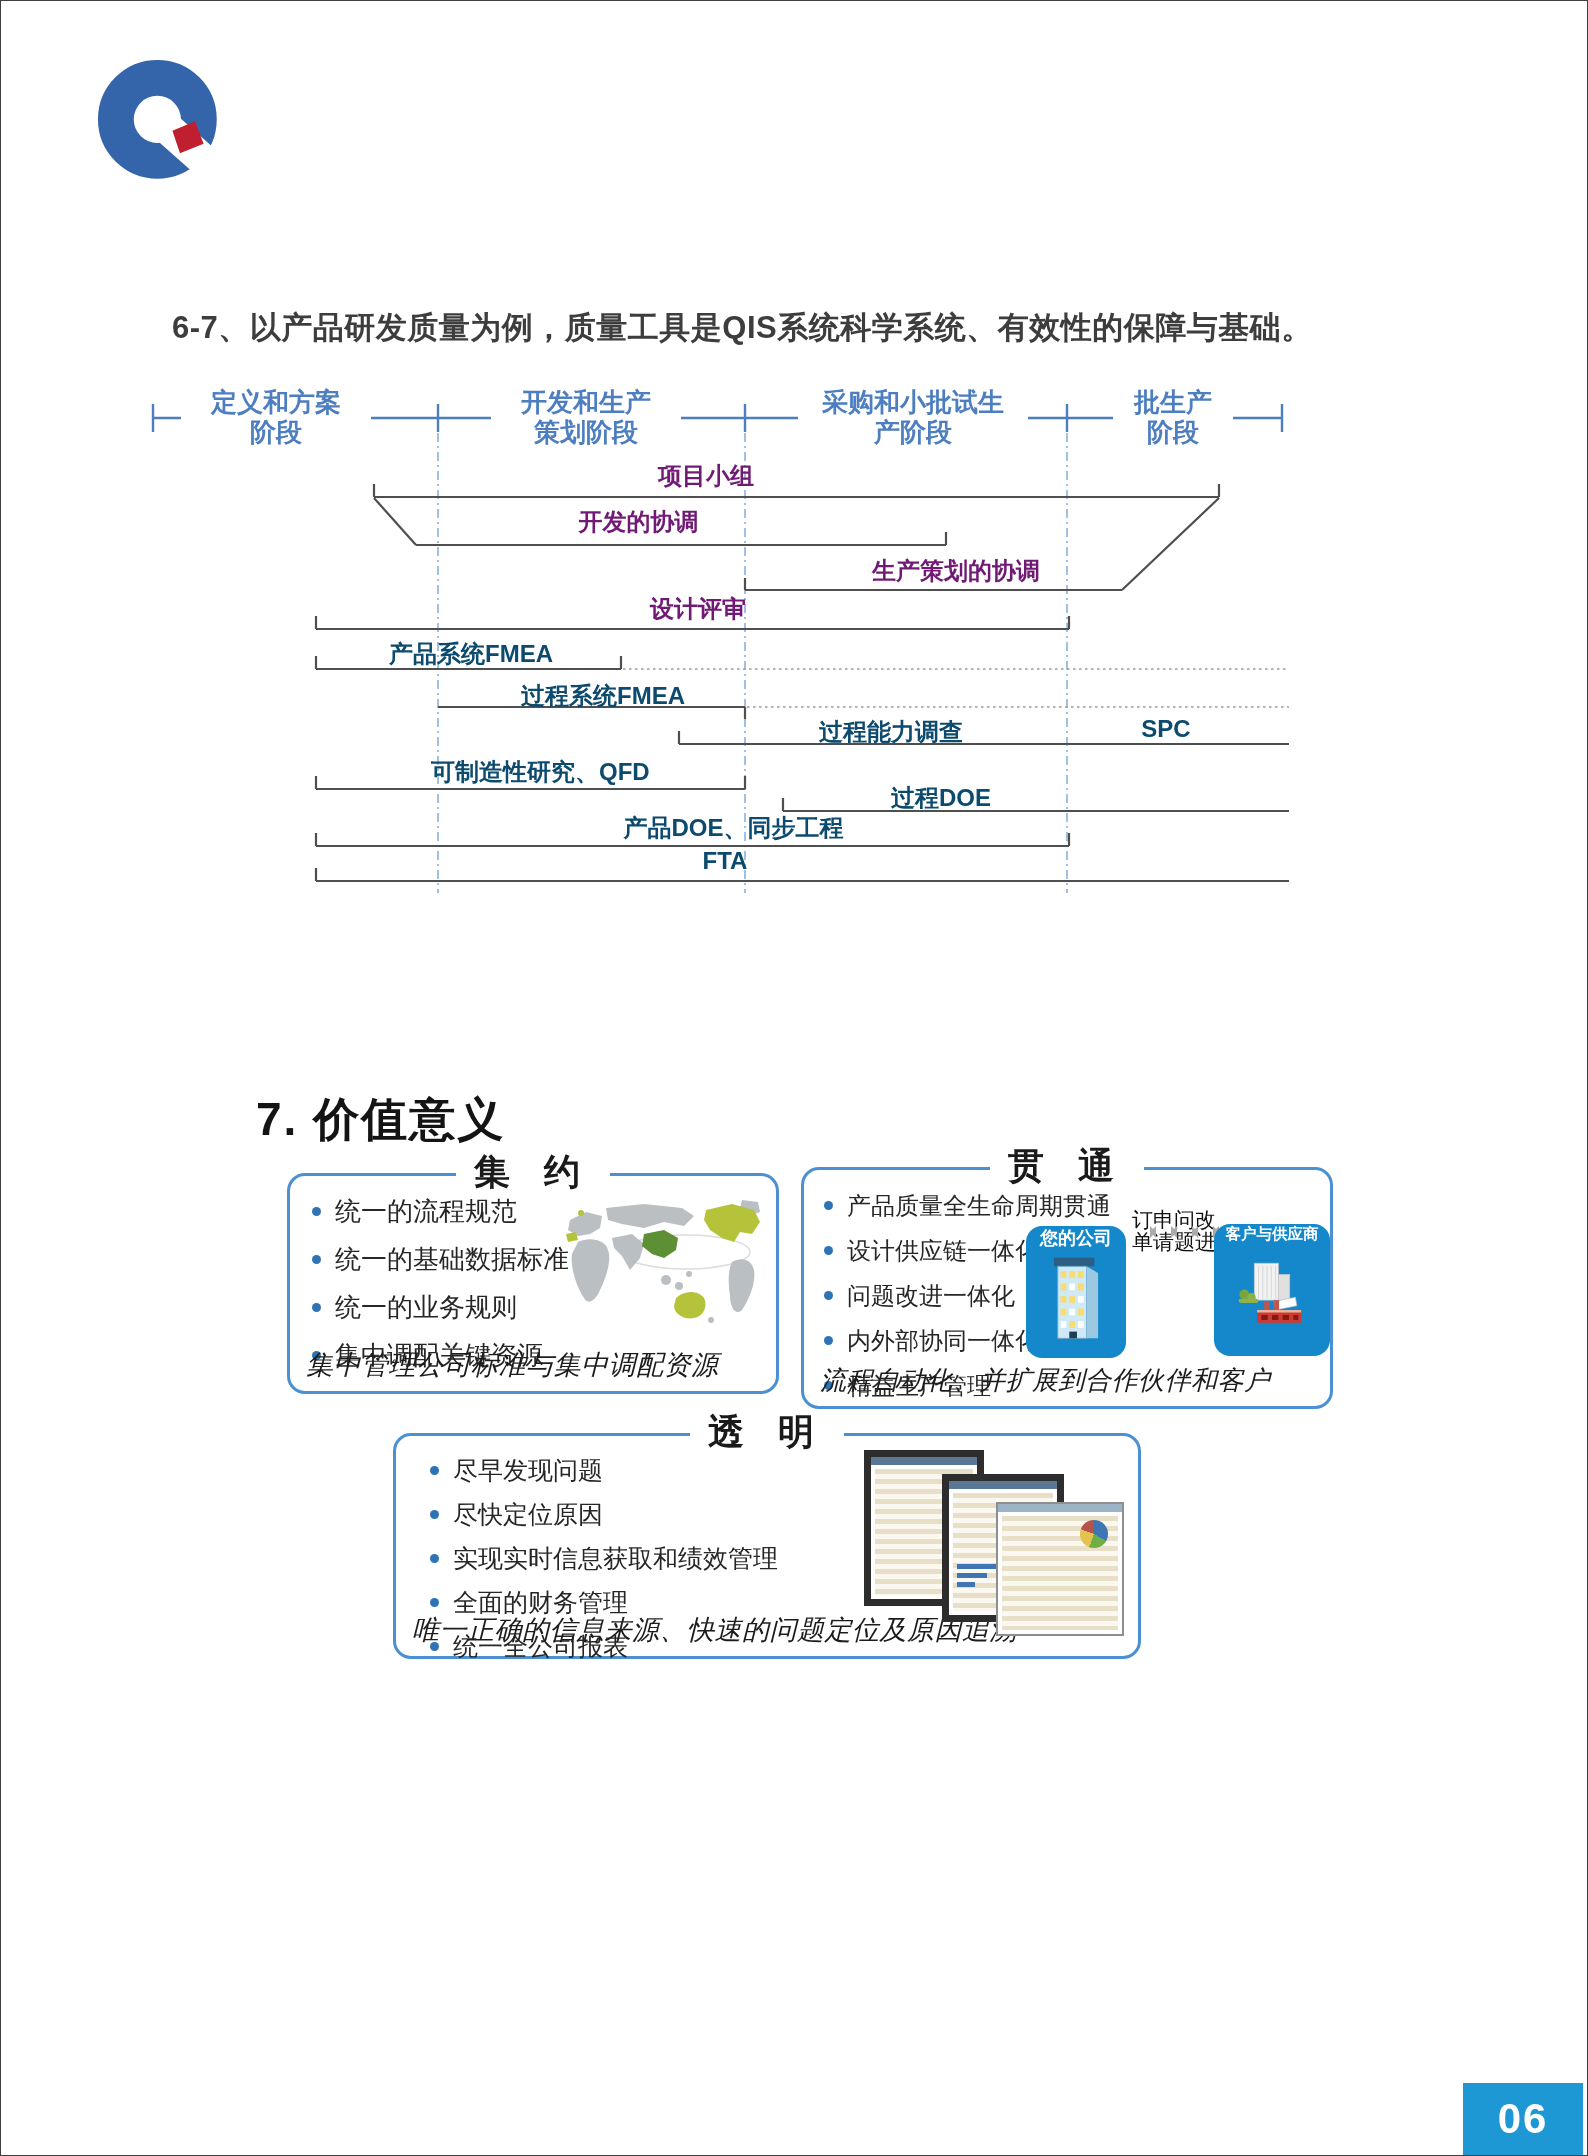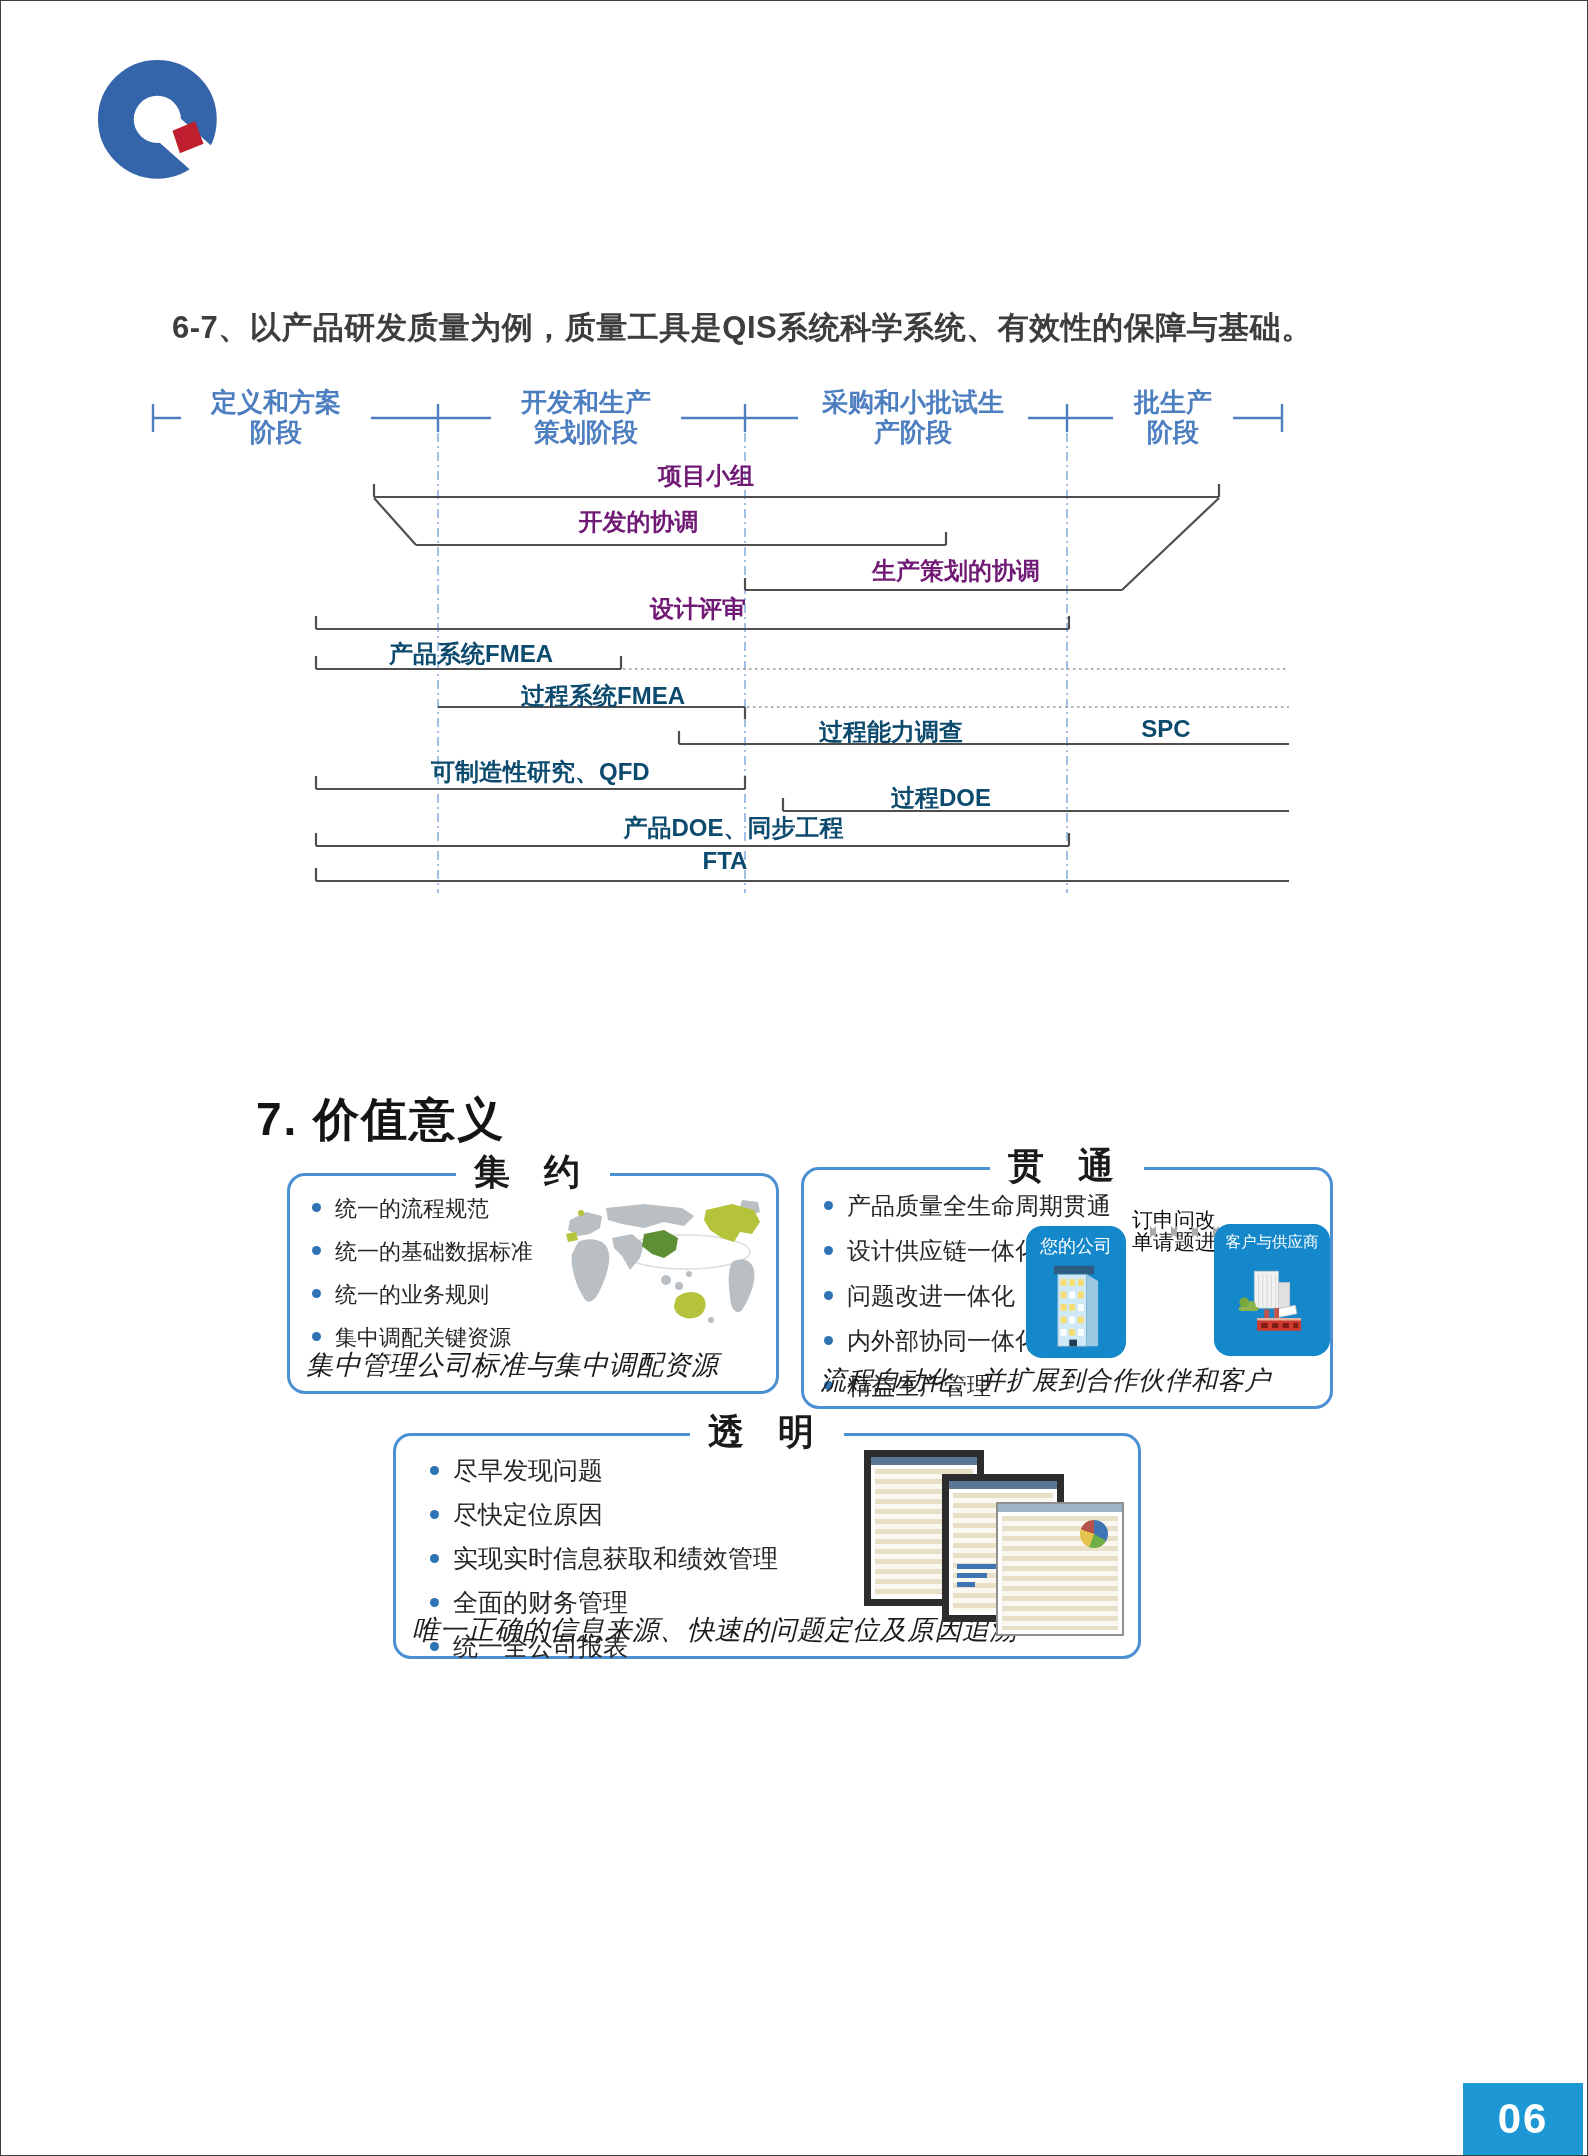--- a/index.html
+++ b/index.html
@@ -57,38 +57,38 @@
     background:#ffffff; padding:0 18px; font-size:36px; font-weight:700;
     color:#1a1a1a; letter-spacing:12px; white-space:nowrap; line-height:44px;
   }
   .bullets { list-style:none; position:absolute; }
   .bullets li { display:flex; align-items:baseline; color:#262626; }
   .dot {
     width:9px; height:9px; border-radius:50%; background:#2e74b5;
     flex:0 0 9px; margin-right:14px; position:relative; top:-4px;
   }
   .box-jiyue .bullets { left:22px; top:18px; }
-  .box-jiyue .bullets li { font-size:22px; margin-bottom:13px; }
+  .box-jiyue .bullets li { font-size:26px; margin-bottom:13px; }
   .box-guantong .bullets { left:20px; top:20px; }
   .box-guantong .bullets li { font-size:24px; margin-bottom:13px; }
   .box-touming .bullets { left:34px; top:18px; }
   .box-touming .bullets li { font-size:25px; margin-bottom:11px; }
   .vcaption {
     position:absolute; left:16px; bottom:8px; font-style:italic;
     font-size:27px; color:#1c1c1c; white-space:nowrap; letter-spacing:0.5px;
   }
   .box-guantong .vcaption { font-size:26px; }
   .worldmap { position:absolute; right:8px; top:18px; width:212px; height:148px; }
   
   .company-card, .partner-card {
     position:absolute; background:#1488cb; border-radius:16px; text-align:center;
   }
   .company-card { left:222px; top:56px; width:100px; height:132px; }
   .partner-card { left:410px; top:54px; width:116px; height:132px; }
-  .card-label { color:#ffffff; font-weight:400; font-size:18px; margin-top:8px; }
+  .card-label { color:#ffffff; font-weight:700; font-size:18px; }
   .partner-card .card-label { font-size:15.5px; }
   .card-art { width:78px; height:96px; margin:0 auto; display:block; }
   .flows {
     position:absolute; left:328px; top:38px; width:80px;
     display:flex; align-items:center;
   }
   .flow-label { font-size:21px; color:#111111; line-height:1.05; margin:1px 0; }
   .flow-arrow { position:relative; width:80px; height:2px; background:#ababab; margin:6px 0 4px; }
   .flow-arrow::before, .flow-arrow::after {
     content:""; position:absolute; top:-5px; border:6px solid transparent;

